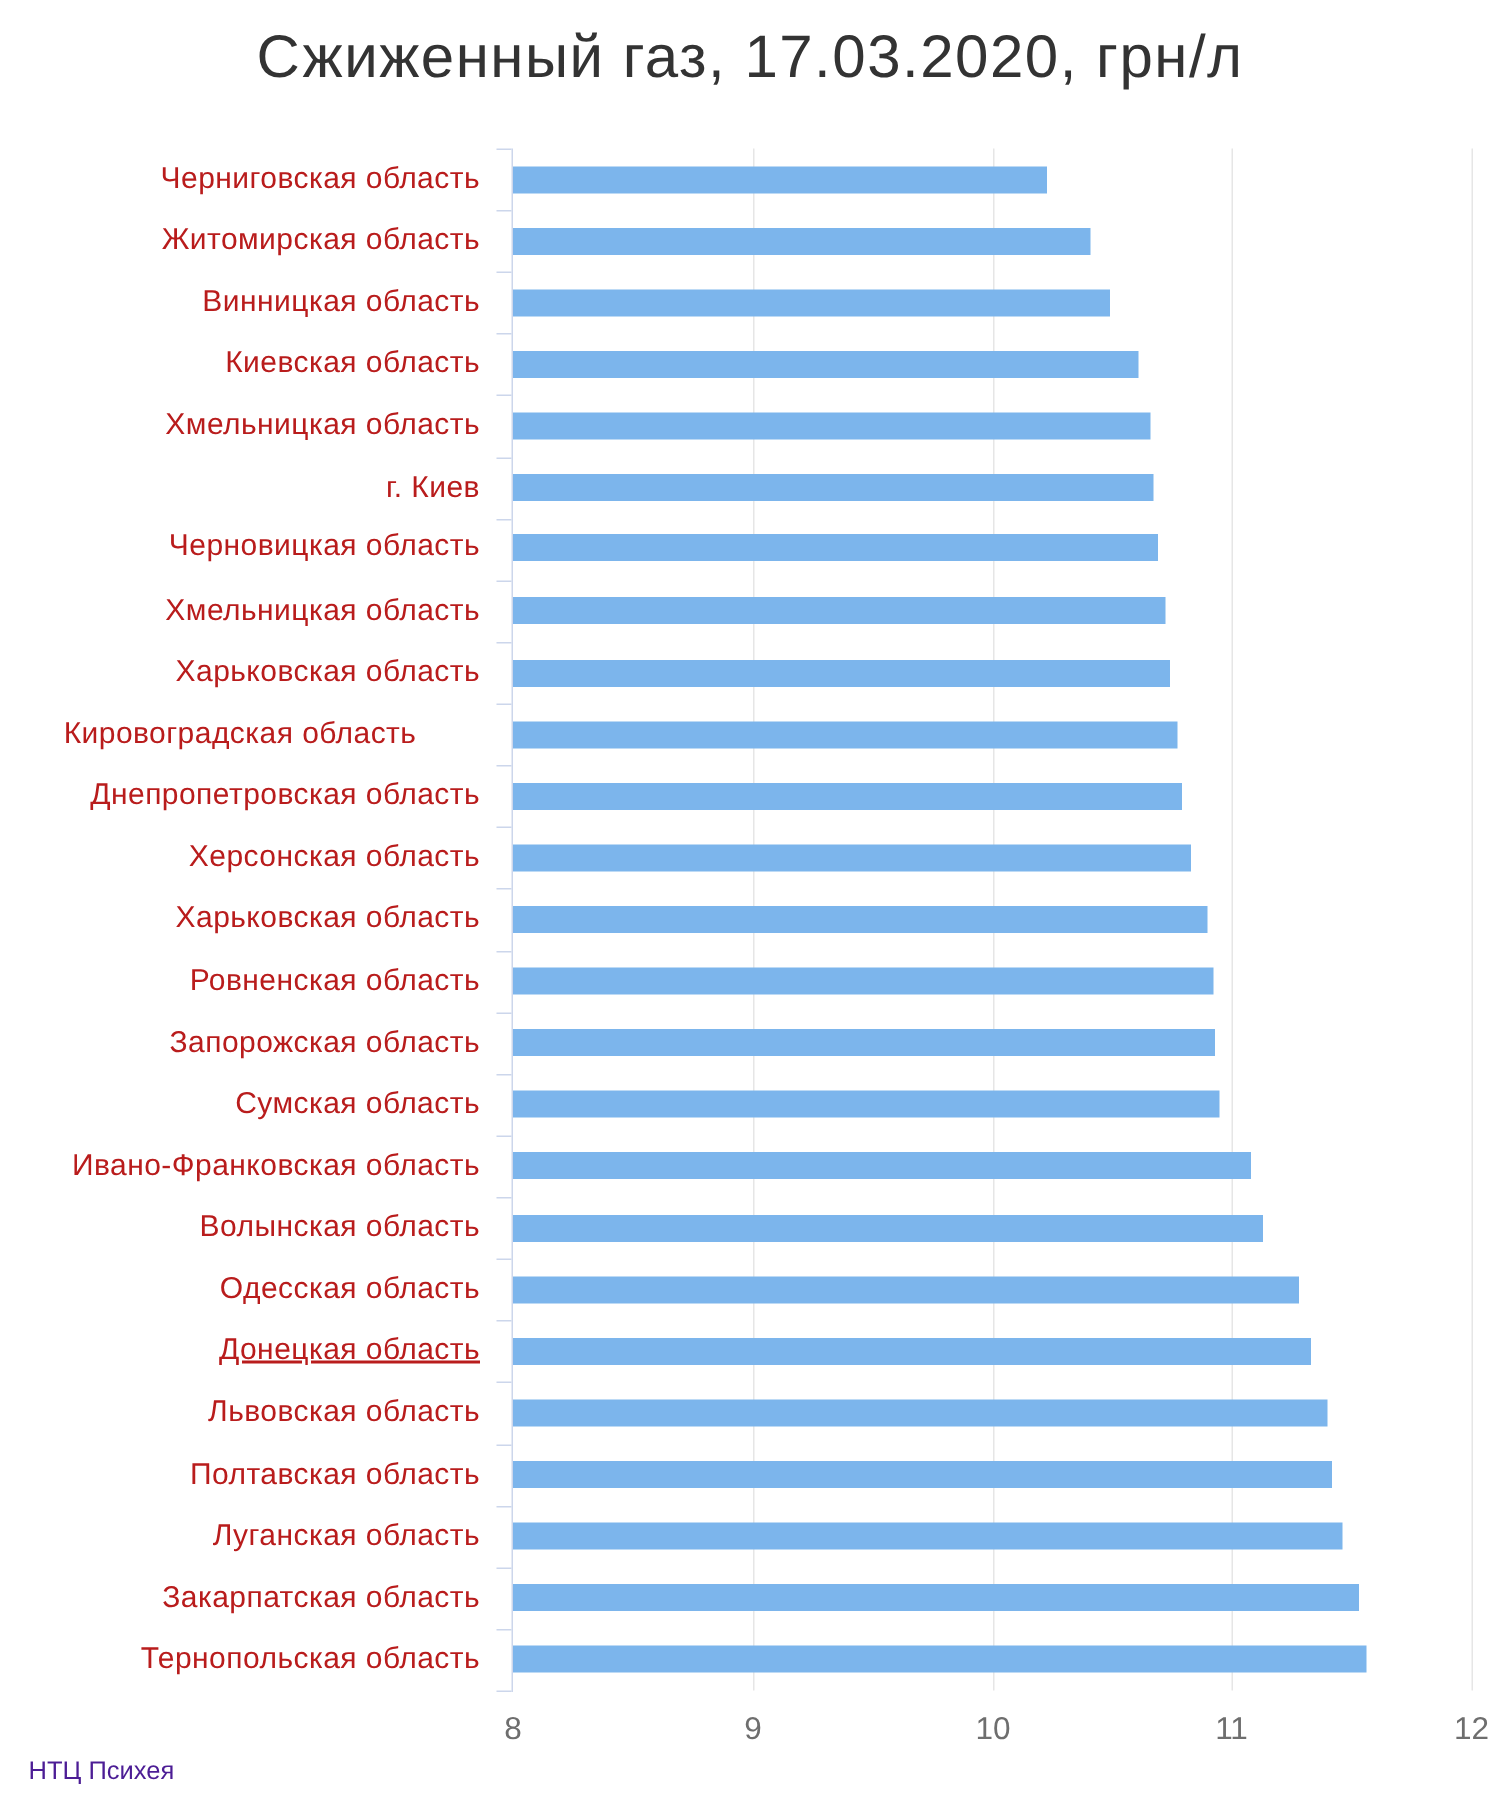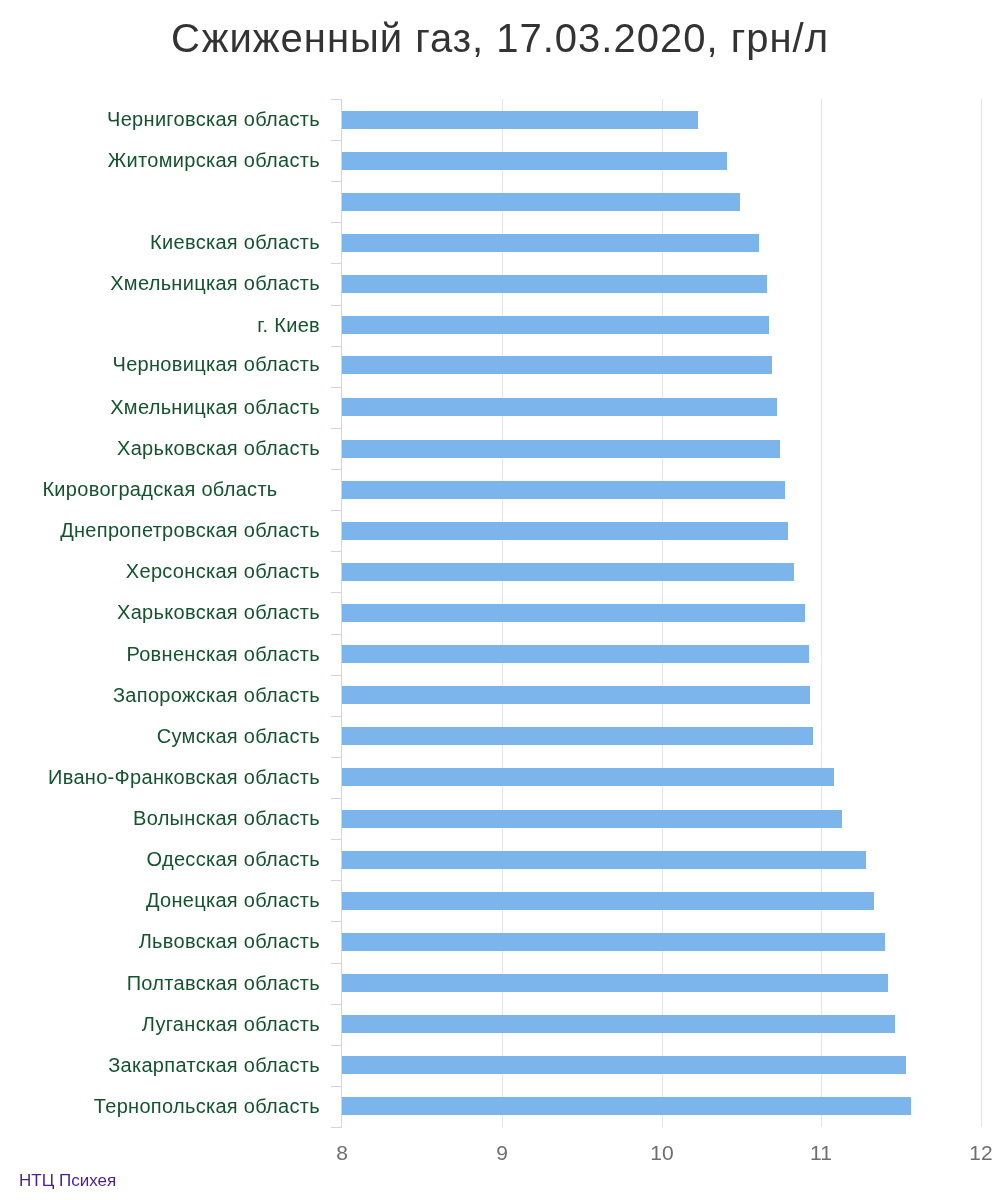--- a/index.html
+++ b/index.html
@@ -46,21 +46,21 @@
     left: 0;
     width: 1000px;
   }
   .cat-label {
     position: absolute;
     left: 0;
     width: 320px;
     text-align: right;
     font-size: 20px;
     letter-spacing: 0.3px;
-    color: #14532d;
+    color: #b91c1c;
     white-space: nowrap;
   }
   .bar {
     position: absolute;
     left: 342px;
     height: 18px;
   }
   .x-label {
     position: absolute;
     top: 1141px;
@@ -121,20 +121,21 @@
       <div class="axis-tick" style="top: 1127px; background: rgb(204, 214, 235);"></div>
       <div class="row" style="top: 99px; height: 41.12px;">
         <div class="cat-label" style="line-height: 41.12px;">Черниговская область</div>
         <div class="bar" style="top: 11.56px; width: 356.2px; background: rgb(124, 181, 236);"></div>
       </div>
       <div class="row" style="top: 140.12px; height: 41.12px;">
         <div class="cat-label" style="line-height: 41.12px;">Житомирская область</div>
         <div class="bar" style="top: 11.56px; width: 385px; background: rgb(124, 181, 236);"></div>
       </div>
       <div class="row" style="top: 181.24px; height: 41.12px;">
+        <div class="cat-label" style="line-height: 41.12px;">Винницкая область</div>
         <div class="bar" style="top: 11.56px; width: 397.8px; background: rgb(124, 181, 236);"></div>
       </div>
       <div class="row" style="top: 222.36px; height: 41.12px;">
         <div class="cat-label" style="line-height: 41.12px;">Киевская область</div>
         <div class="bar" style="top: 11.56px; width: 416.9px; background: rgb(124, 181, 236);"></div>
       </div>
       <div class="row" style="top: 263.48px; height: 41.12px;">
         <div class="cat-label" style="line-height: 41.12px;">Хмельницкая область</div>
         <div class="bar" style="top: 11.56px; width: 424.9px; background: rgb(124, 181, 236);"></div>
       </div>
@@ -188,21 +189,21 @@
       </div>
       <div class="row" style="top: 798.04px; height: 41.12px;">
         <div class="cat-label" style="line-height: 41.12px;">Волынская область</div>
         <div class="bar" style="top: 11.56px; width: 500px; background: rgb(124, 181, 236);"></div>
       </div>
       <div class="row" style="top: 839.16px; height: 41.12px;">
         <div class="cat-label" style="line-height: 41.12px;">Одесская область</div>
         <div class="bar" style="top: 11.56px; width: 524px; background: rgb(124, 181, 236);"></div>
       </div>
       <div class="row" style="top: 880.28px; height: 41.12px;">
-        <div class="cat-label" style="line-height: 41.12px;">Донецкая область</div>
+        <div class="cat-label" style="line-height: 41.12px; text-decoration: underline;">Донецкая область</div>
         <div class="bar" style="top: 11.56px; width: 532px; background: rgb(124, 181, 236);"></div>
       </div>
       <div class="row" style="top: 921.4px; height: 41.12px;">
         <div class="cat-label" style="line-height: 41.12px;">Львовская область</div>
         <div class="bar" style="top: 11.56px; width: 543.2px; background: rgb(124, 181, 236);"></div>
       </div>
       <div class="row" style="top: 962.52px; height: 41.12px;">
         <div class="cat-label" style="line-height: 41.12px;">Полтавская область</div>
         <div class="bar" style="top: 11.56px; width: 546.3px; background: rgb(124, 181, 236);"></div>
       </div>

